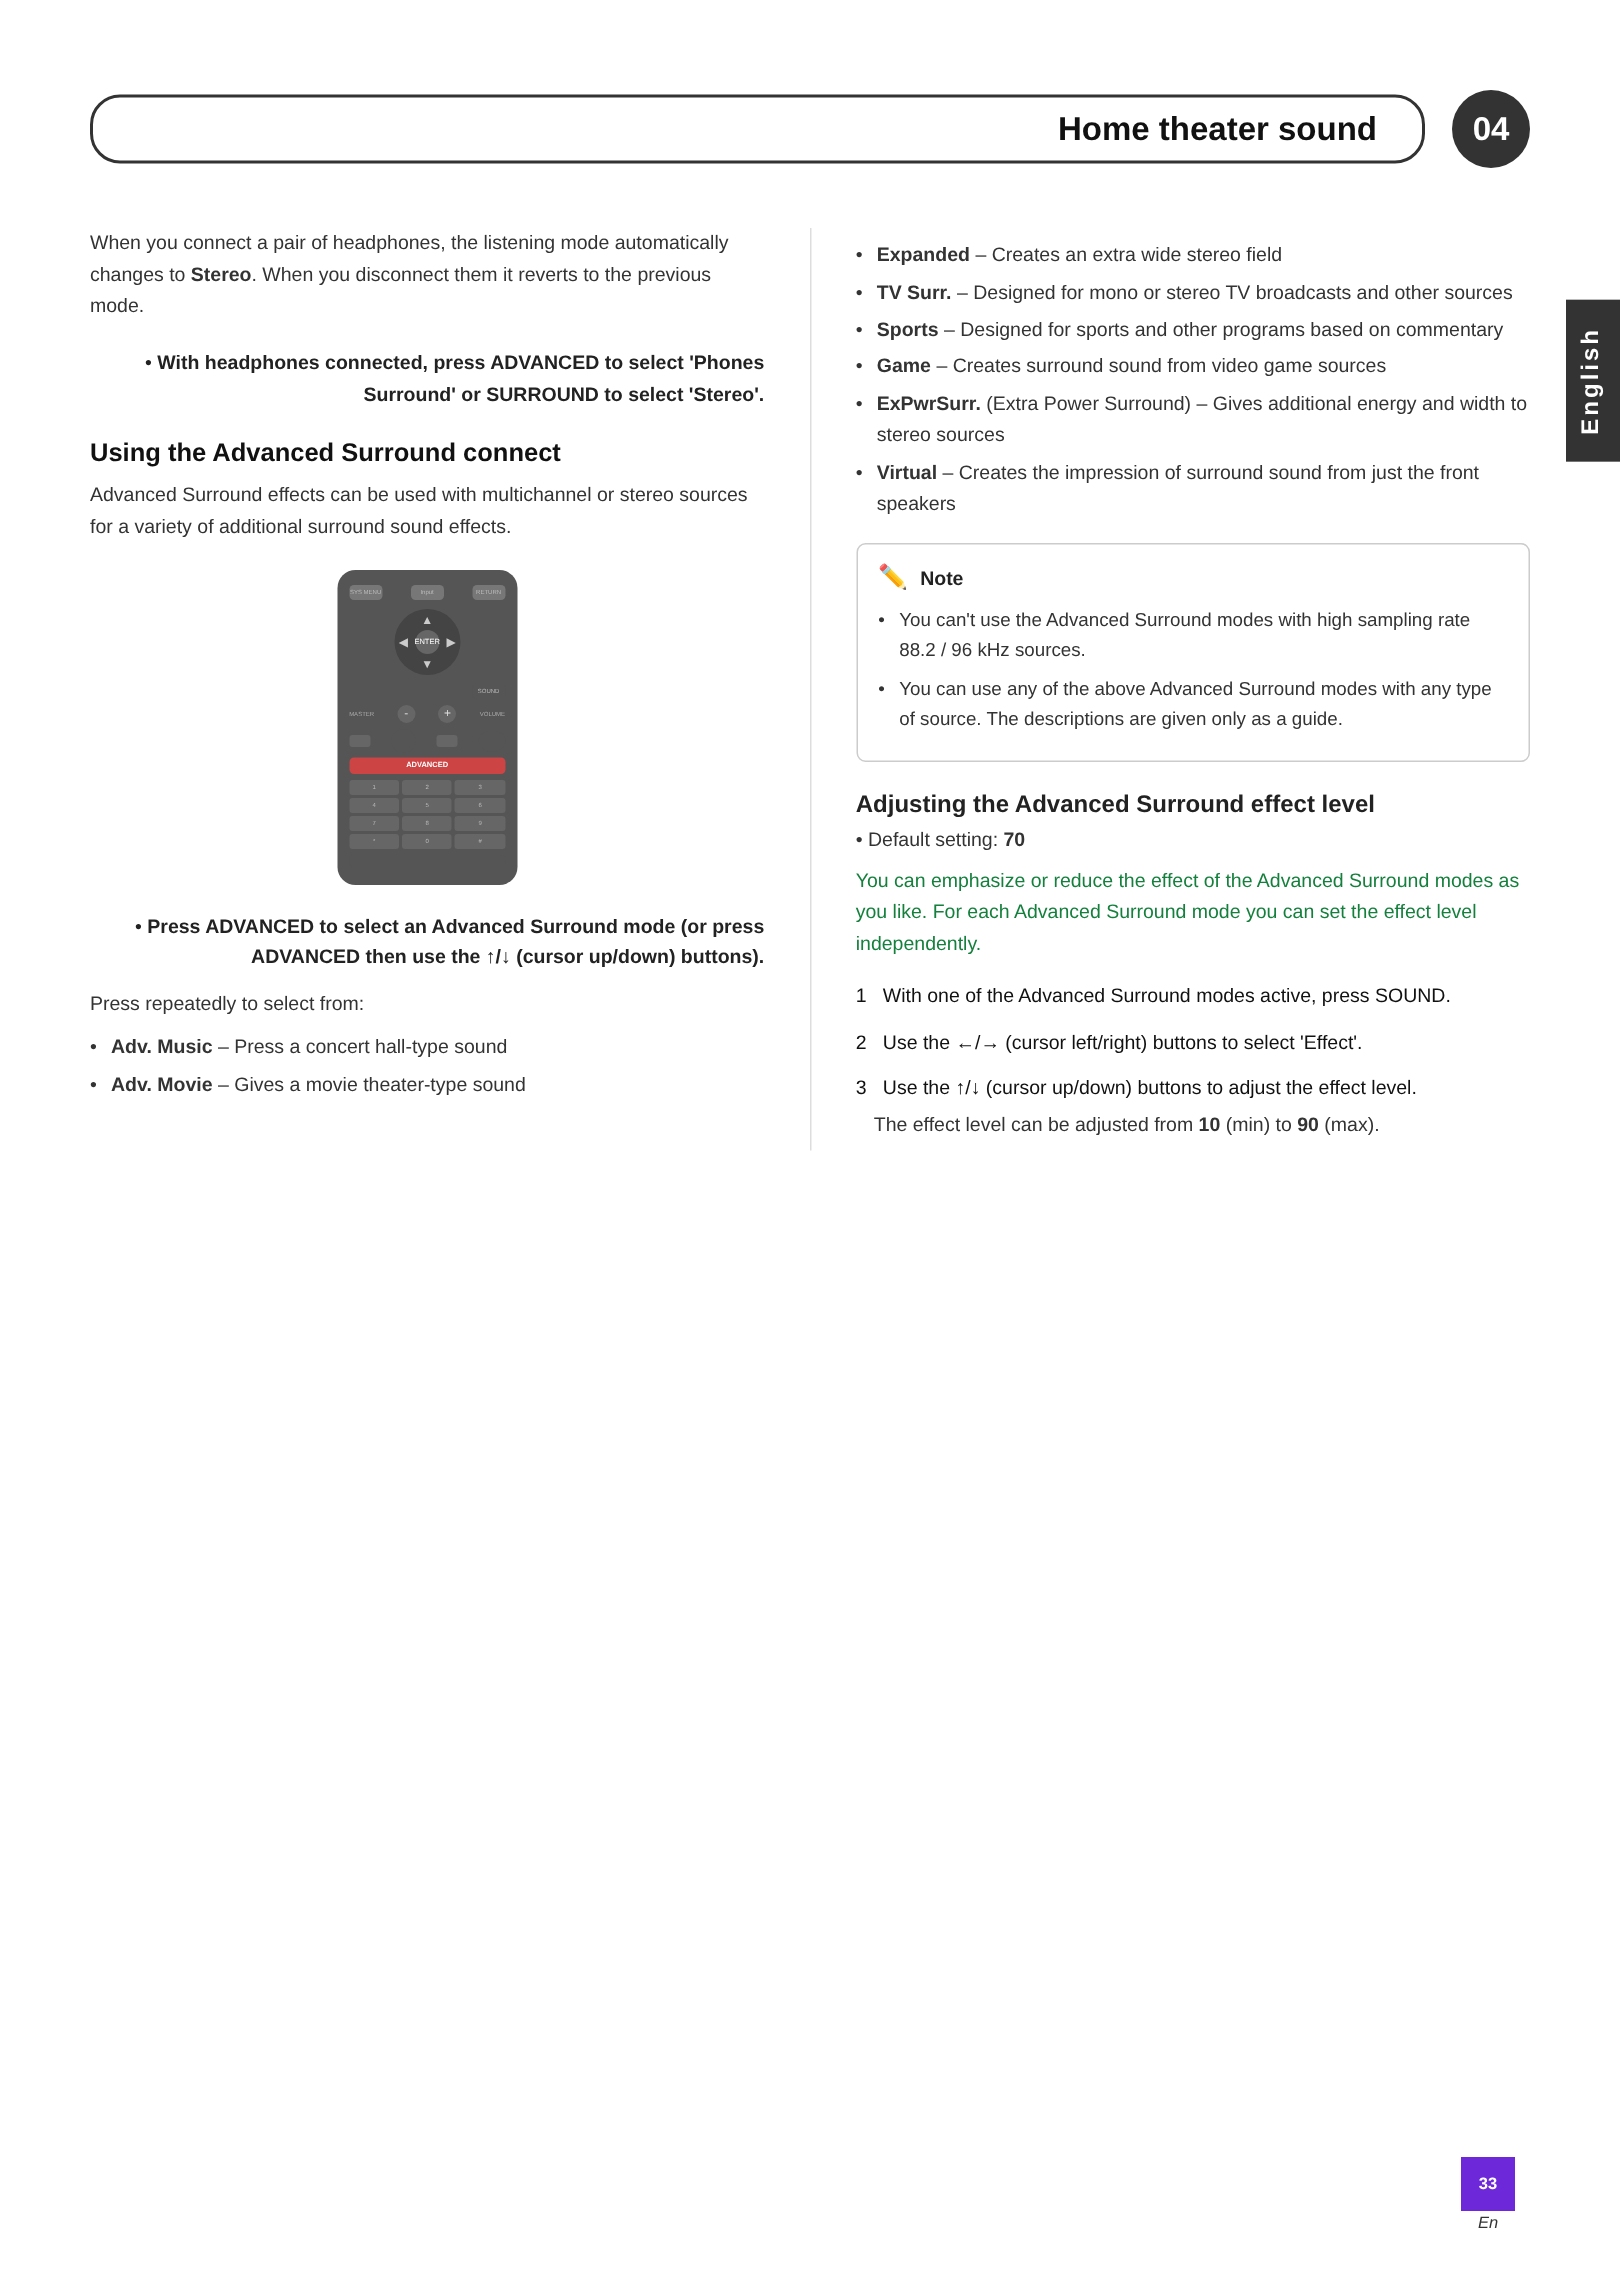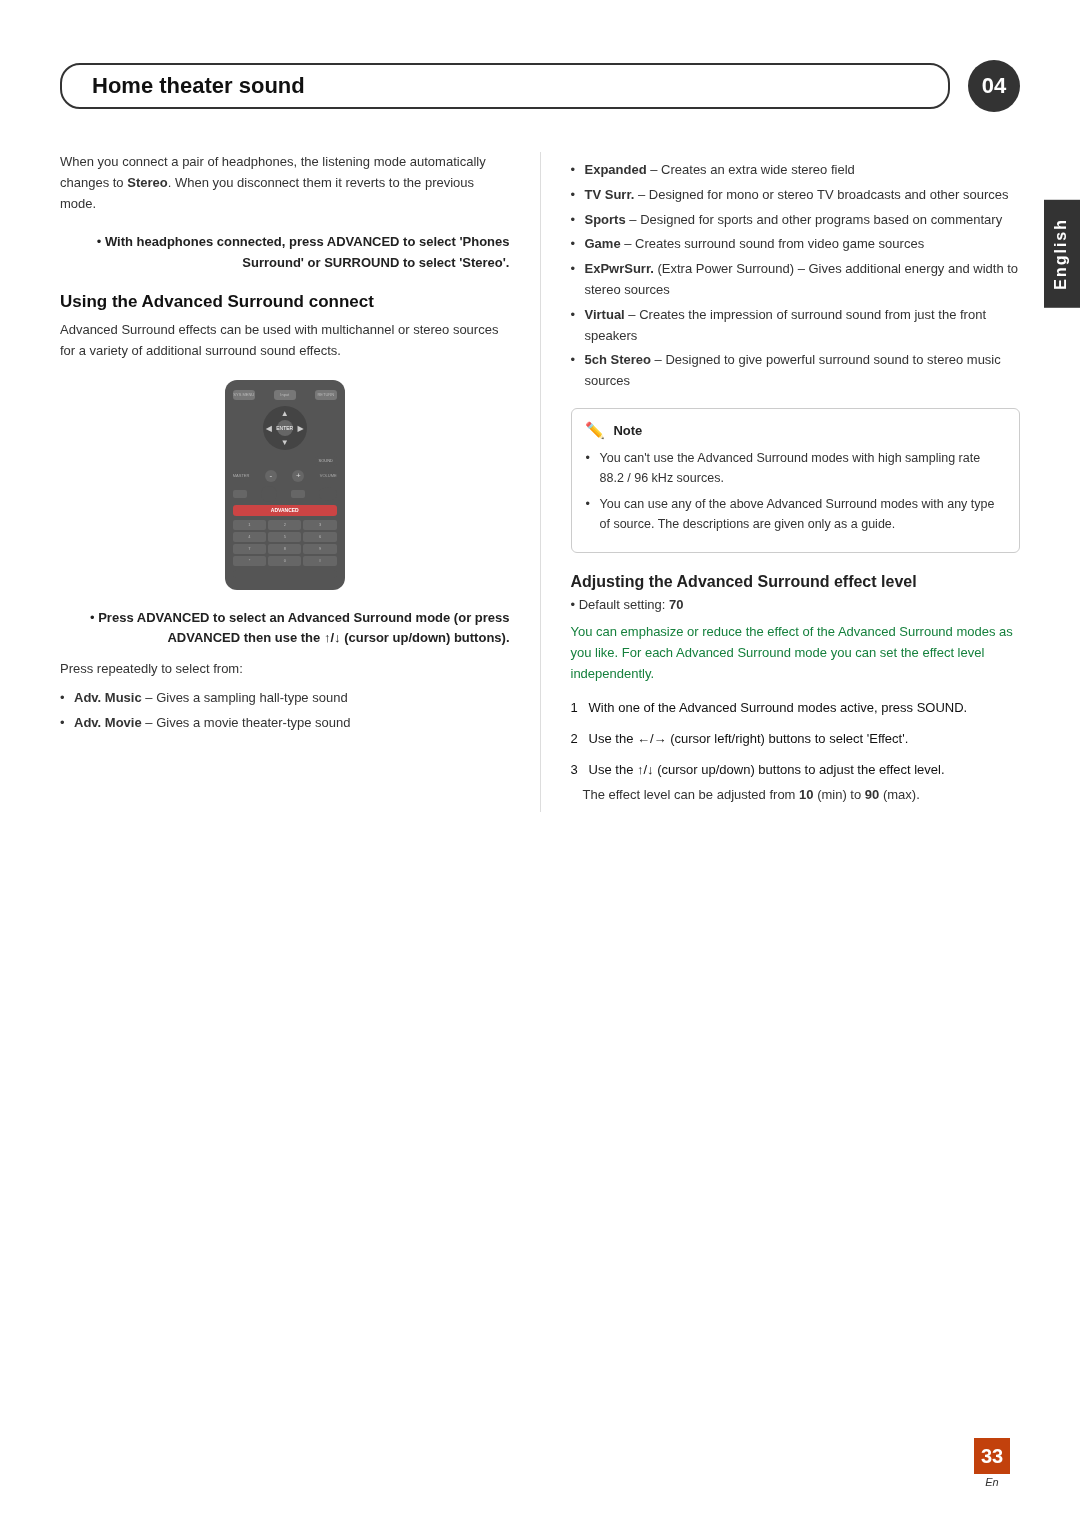--- a/index.html
+++ b/index.html
@@ -21,20 +21,21 @@
       padding: 60px 0 60px 0;
       position: relative;
     }
 
     
     .chapter-header {
       display: flex;
       align-items: center;
       margin: 0 60px 40px 60px;
       position: relative;
+      text-align: right;
     }
     .chapter-title-box {
       background: #fff;
       border: 2px solid #333;
       border-radius: 20px;
       padding: 8px 30px 8px 30px;
       font-size: 22px;
       font-weight: bold;
       color: #111;
       flex: 1;
@@ -339,23 +340,23 @@
     
     .page-number {
       position: absolute;
       bottom: 40px;
       right: 70px;
       display: flex;
       flex-direction: column;
       align-items: center;
     }
     .page-num-box {
-      background: #c2410c;
+      background: #6d28d9;
       color: #fff;
-      font-size: 20px;
+      font-size: 11px;
       font-weight: bold;
       width: 36px;
       height: 36px;
       display: flex;
       align-items: center;
       justify-content: center;
     }
     .page-en {
       font-size: 11px;
       color: #333;
@@ -456,21 +457,21 @@
 
       <p class="bullet-bold">
         • <strong>Press ADVANCED to select an Advanced Surround mode (or press ADVANCED then use the ↑/↓ (cursor up/down) buttons).</strong>
       </p>
 
       <p class="press-repeat">Press repeatedly to select from:</p>
 
       <ul class="bullet-list">
         <li>
           <strong>Adv. Music</strong>
-          <span> – Gives a sampling hall-type sound</span>
+          <span> – Press a concert hall-type sound</span>
         </li>
         <li>
           <strong>Adv. Movie</strong>
           <span> – Gives a movie theater-type sound</span>
         </li>
       </ul>
 
     </div>
 
     <div class="col-right">
@@ -492,24 +493,20 @@
           <strong>Game</strong>
           <span> – Creates surround sound from video game sources</span>
         </li>
         <li>
           <strong>ExPwrSurr.</strong>
           <span> (Extra Power Surround) – Gives additional energy and width to stereo sources</span>
         </li>
         <li>
           <strong>Virtual</strong>
           <span> – Creates the impression of surround sound from just the front speakers</span>
-        </li>
-        <li>
-          <strong>5ch Stereo</strong>
-          <span> – Designed to give powerful surround sound to stereo music sources</span>
         </li>
       </ul>
 
       <div class="note-box">
         <div class="note-header">
           <span class="note-icon">✏️</span>
           <span>Note</span>
         </div>
         <ul class="note-list">
           <li>

